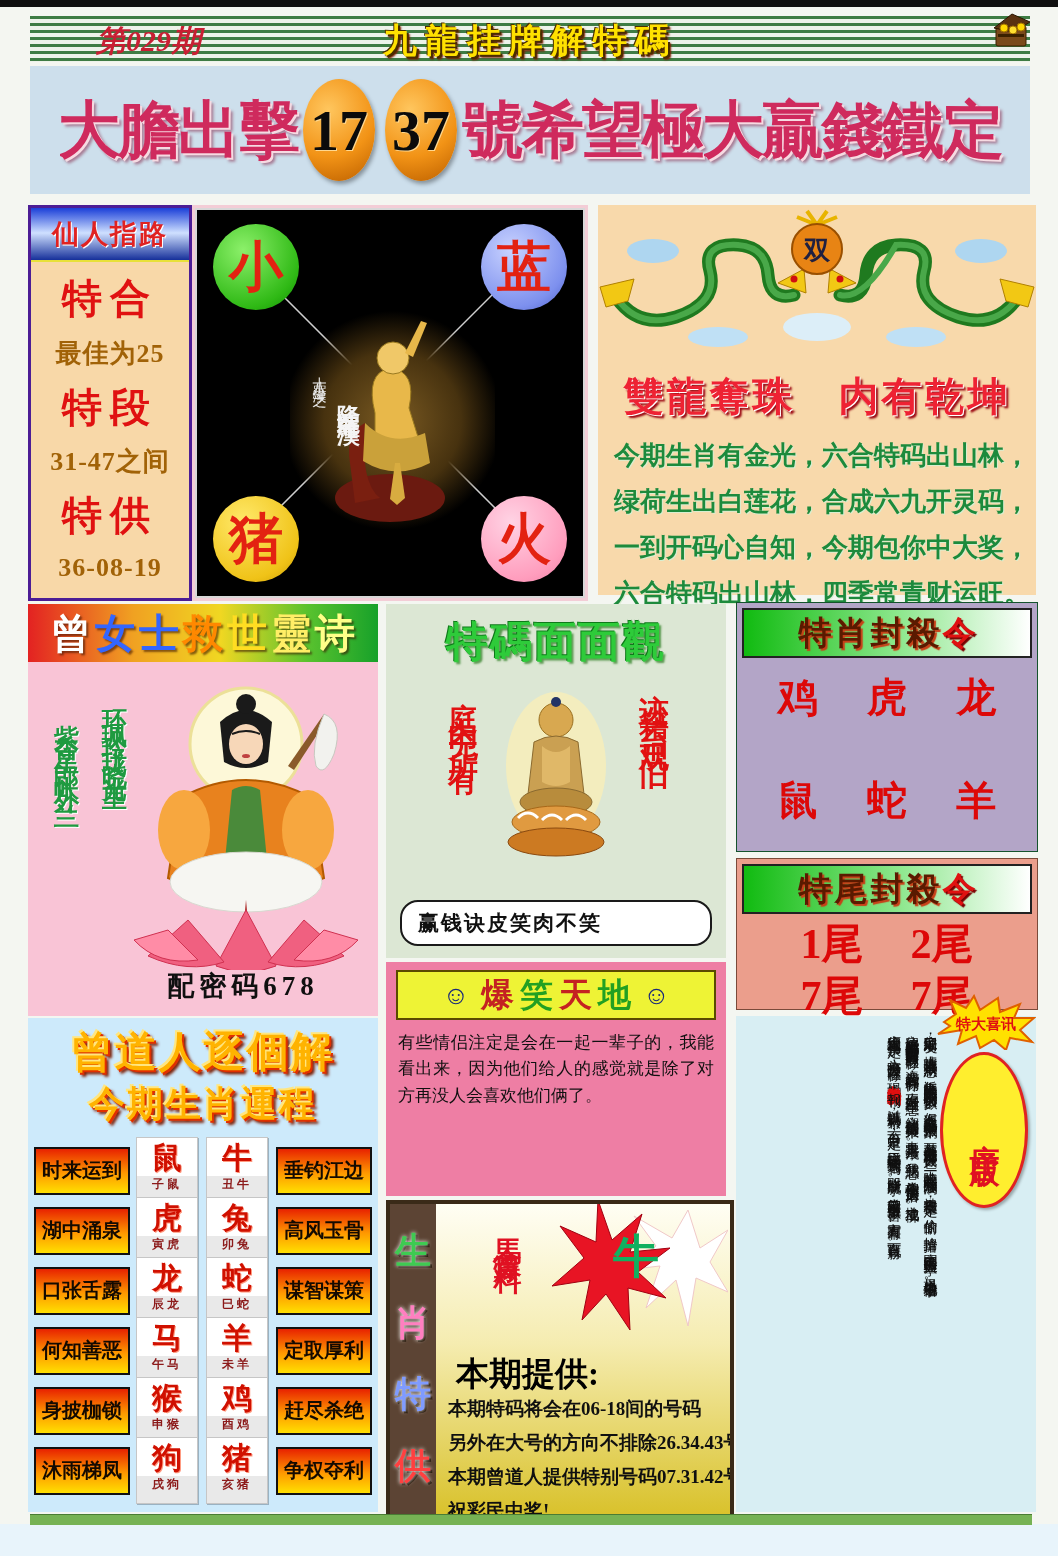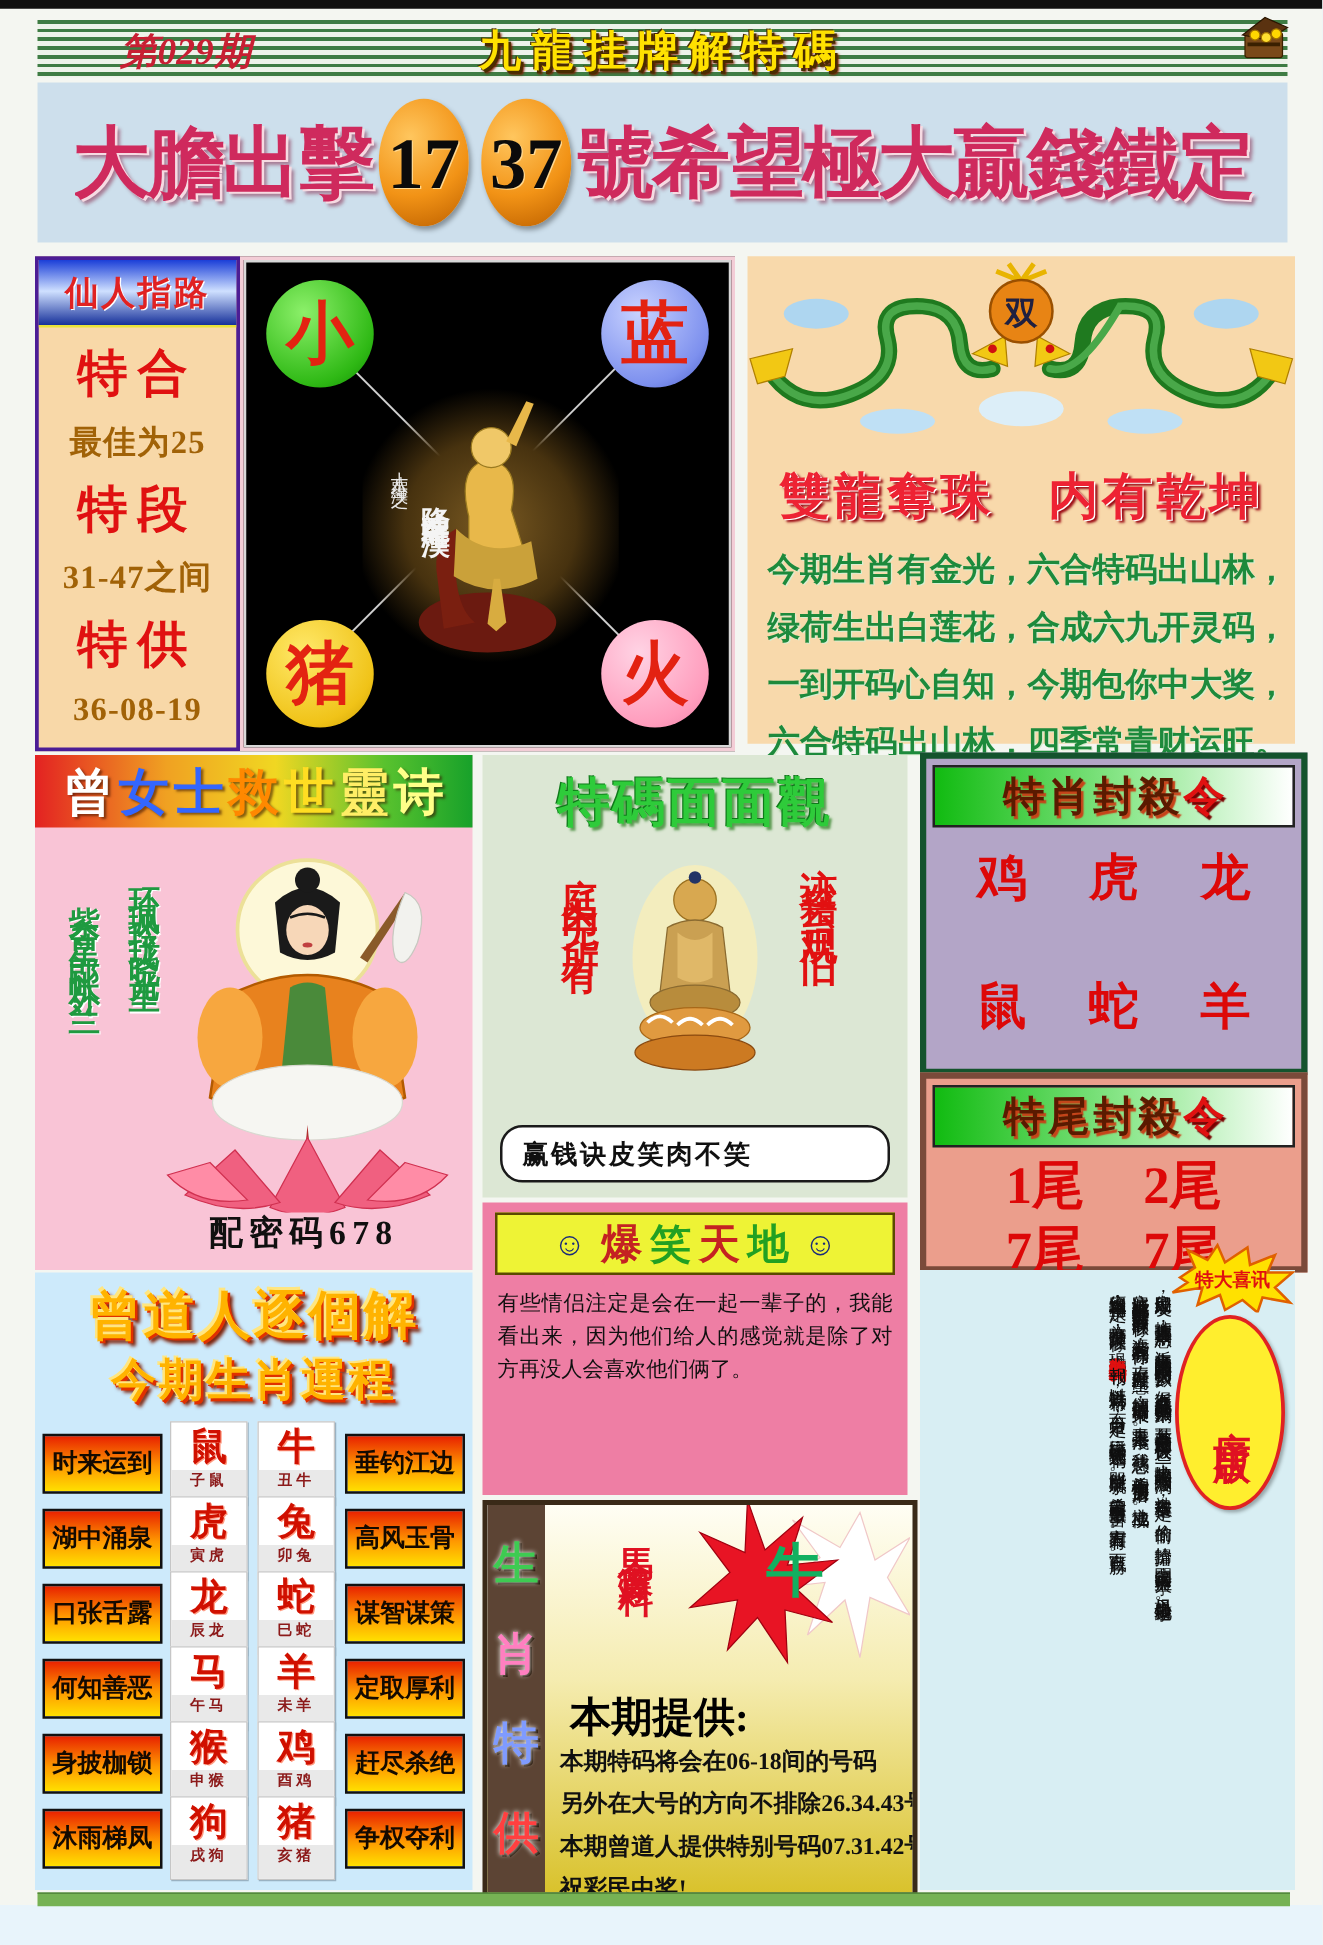--- a/index.html
+++ b/index.html
@@ -84,21 +84,21 @@
   .temian-v{position:absolute;writing-mode:vertical-rl;font-family:"Liberation Serif",serif;font-weight:bold;
     font-size:30px;color:#e21111;letter-spacing:16px;}
   #temian-vl{left:56px;top:74px;}
   #temian-vr{right:52px;top:66px;}
   #buddha{position:absolute;left:118px;top:82px;}
   #temian-note{position:absolute;left:14px;right:14px;bottom:12px;height:42px;background:#fff;
     border:2px solid #1a1a1a;border-radius:18px;display:flex;align-items:center;padding-left:16px;
     font-family:"Liberation Serif",serif;font-weight:bold;font-size:21px;color:#101010;letter-spacing:2px;}
 
   
-  .ban-box{position:absolute;left:736px;width:300px;border:5px solid #14532d;}
+  .ban-box{position:absolute;left:736px;width:300px;border:1px solid #14532d;}
   #texiao{top:602px;height:248px;background:#b3a5c7;}
   #tewei{top:858px;height:150px;background:#eb9e8c;border-color:#7a4a3a;}
   .ban-hd{margin:5px 5px 0;height:46px;border:2px solid #222;display:flex;align-items:center;justify-content:center;
     background:linear-gradient(90deg,#11bb11 0%,#8fe88f 55%,#ffffff 100%);}
   .ban-hd .t1{font-family:"Liberation Serif",serif;font-weight:bold;font-size:33px;letter-spacing:3px;
     color:#5a1a00;text-shadow:2px 2px 1px #c84018;}
   .ban-hd .t2{font-family:"Liberation Serif",serif;font-weight:bold;font-size:33px;color:#e01111;text-shadow:2px 2px 1px #7a0000;}
   .ban-row{display:flex;justify-content:space-around;padding:0 16px;
     font-family:"Liberation Serif",serif;font-weight:bold;color:#dd0808;}
   #texiao .ban-row{font-size:40px;}

